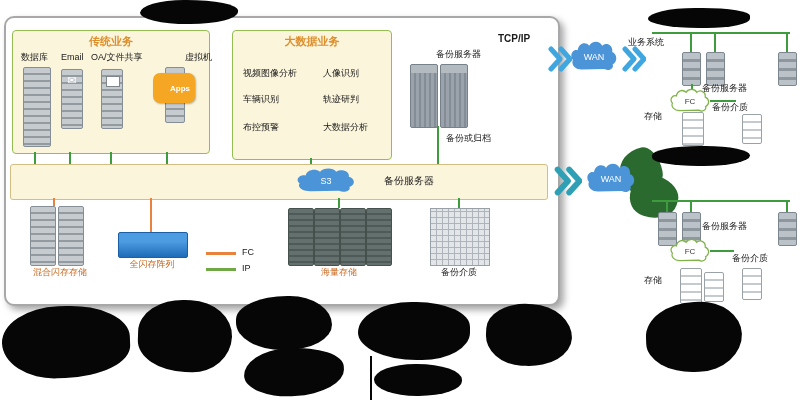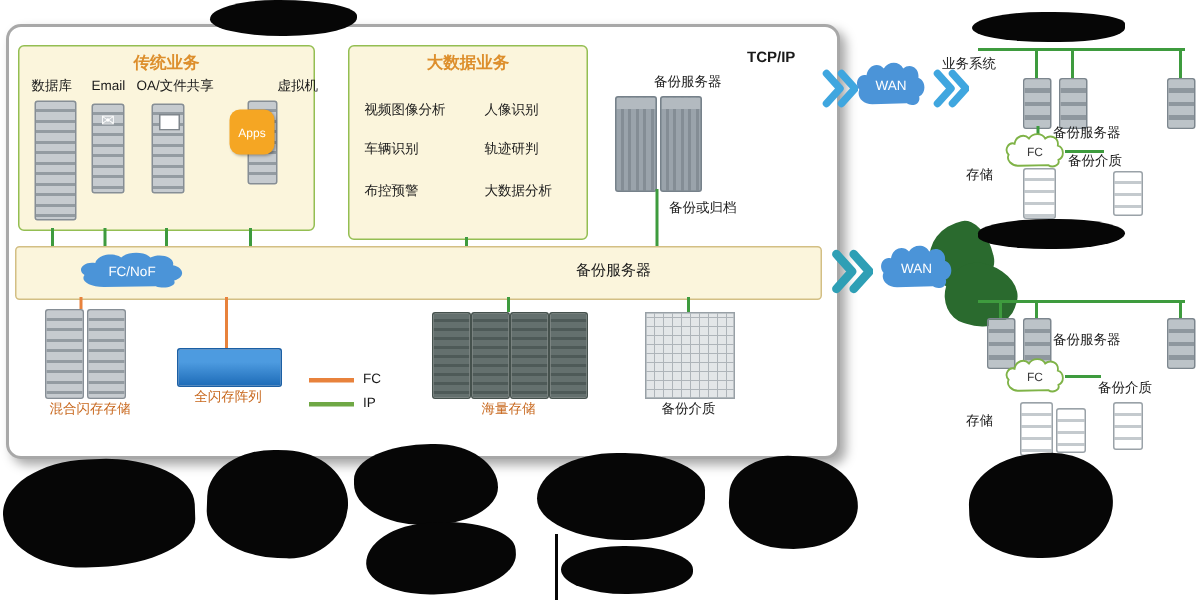--- a/index.html
+++ b/index.html
@@ -15,21 +15,21 @@
   .lbl.big{font-size:10px;}
   .tower{position:absolute;border:1px solid #868E95;border-radius:2px;background:repeating-linear-gradient(180deg,#C6CBCF 0px,#C6CBCF 5px,#939BA1 5px,#939BA1 7px);}
   .server-tower{position:absolute;border:1px solid #76818A;border-radius:2px;background-color:#98A1A9;background-image:linear-gradient(180deg,#B3BAC0 0 8px,rgba(0,0,0,0) 8px),repeating-linear-gradient(90deg,#9AA3AB 0 3px,#848D95 3px 5px);}
   .mass-tower{position:absolute;border:1px solid #45514D;border-radius:2px;background:repeating-linear-gradient(180deg,#64706E 0 4px,#4E5A58 4px 6px);}
   .media-box{position:absolute;border:1px solid #98A0A6;background-color:#E3E6E8;background-image:repeating-linear-gradient(0deg,rgba(0,0,0,0) 0 5px,#AEB4B9 5px 6px),repeating-linear-gradient(90deg,rgba(0,0,0,0) 0 5px,#AEB4B9 5px 6px);}
   .flash-array{position:absolute;border:1px solid #1B5FA4;border-radius:2px;background:linear-gradient(180deg,#4D9BE0 0 35%,#1E6CB8);}
   .mini-server{position:absolute;border:1px solid #7C868E;border-radius:2px;background:repeating-linear-gradient(180deg,#BCC3C8 0 6px,#8E979E 6px 9px);}
   .mini-storage{position:absolute;border:1px solid #9AA2A8;border-radius:2px;background-color:#fff;background-image:repeating-linear-gradient(180deg,rgba(0,0,0,0) 0 6px,#C4CACE 6px 8px);}
   .env{position:absolute;left:0;right:0;top:4px;text-align:center;color:#fff;font-size:11px;}
   .mini-screen{position:absolute;left:4px;top:6px;width:12px;height:9px;background:#fff;border:1px solid #7F868C;}
-  .apps-badge{position:absolute;border-radius:7px;background:#F5A623;color:#fff;font-weight:normal;font-size:8px;display:flex;align-items:center;justify-content:center;box-shadow:1px 1px 2px rgba(0,0,0,.3);}
+  .apps-badge{position:absolute;border-radius:7px;background:#F5A623;color:#fff;font-weight:bold;font-size:8px;display:flex;align-items:center;justify-content:center;box-shadow:1px 1px 2px rgba(0,0,0,.3);padding-left:12px;}
   .vline,.hline{position:absolute;background:#3E9B3E;}
   .vline{width:2px;} .hline{height:2px;}
   .fc-col{background:#E8823C;}
   .band{position:absolute;background:#FBF5DC;border:1px solid #D3BF84;border-radius:3px;}
   .cloud{position:absolute;}
   .cloud svg{position:absolute;left:0;top:0;width:100%;height:100%;}
   .cloud.blue path{fill:#4B94D8;}
   .cloud.outline path{fill:#fff;stroke:#7FB347;stroke-width:3;}
   .cloud-text{position:absolute;left:0;top:0;right:0;bottom:0;display:flex;align-items:center;justify-content:center;color:#fff;font-weight:normal;font-size:9px;}
   .cloud.tiny .cloud-text{font-size:7.5px;}
@@ -82,25 +82,25 @@
   <div class="vline" style="left:437px;top:126px;height:38px;"></div>
   <span class="lbl" style="left:446px;top:134px;">备份或归档</span>
 
   <div class="vline" style="left:34px;top:152px;height:12px;"></div>
   <div class="vline" style="left:69px;top:152px;height:12px;"></div>
   <div class="vline" style="left:110px;top:152px;height:12px;"></div>
   <div class="vline" style="left:166px;top:152px;height:12px;"></div>
   <div class="vline" style="left:310px;top:158px;height:6px;"></div>
 
   <div class="band" style="left:10px;top:164px;width:536px;height:34px;"></div>
-  <div class="cloud blue" style="left:52px;top:167px;width:72px;height:28px;">
-    <svg viewBox="0 0 100 60" preserveAspectRatio="none">
-        <path d="M24 52 C10 52 2 43 6 35 C-2 27 6 15 16 18 C18 6 32 2 40 10 C46 1 62 1 67 10 C76 3 90 9 88 21 C98 24 100 38 89 43 C92 51 80 56 72 51 Z"></path>
-      </svg>
-    <span class="cloud-text">FC/NoF</span>
+  <div class="cloud blue" style="left:296px;top:167px;width:60px;height:28px;">
+    <svg viewBox="0 0 100 60" preserveAspectRatio="none">
+        <path d="M24 52 C10 52 2 43 6 35 C-2 27 6 15 16 18 C18 6 32 2 40 10 C46 1 62 1 67 10 C76 3 90 9 88 21 C98 24 100 38 89 43 C92 51 80 56 72 51 Z"></path>
+      </svg>
+    <span class="cloud-text">S3</span>
   </div>
   <span class="lbl big" style="left:384px;top:175px;">备份服务器</span>
 
   <div class="vline fc-col" style="left:53px;top:198px;height:8px;"></div>
   <div class="vline fc-col" style="left:150px;top:198px;height:34px;"></div>
   <div class="vline" style="left:338px;top:198px;height:10px;"></div>
   <div class="vline" style="left:458px;top:198px;height:10px;"></div>
 
   <div class="tower" style="left:30px;top:206px;width:24px;height:58px;"></div>
   <div class="tower" style="left:58px;top:206px;width:24px;height:58px;"></div>

